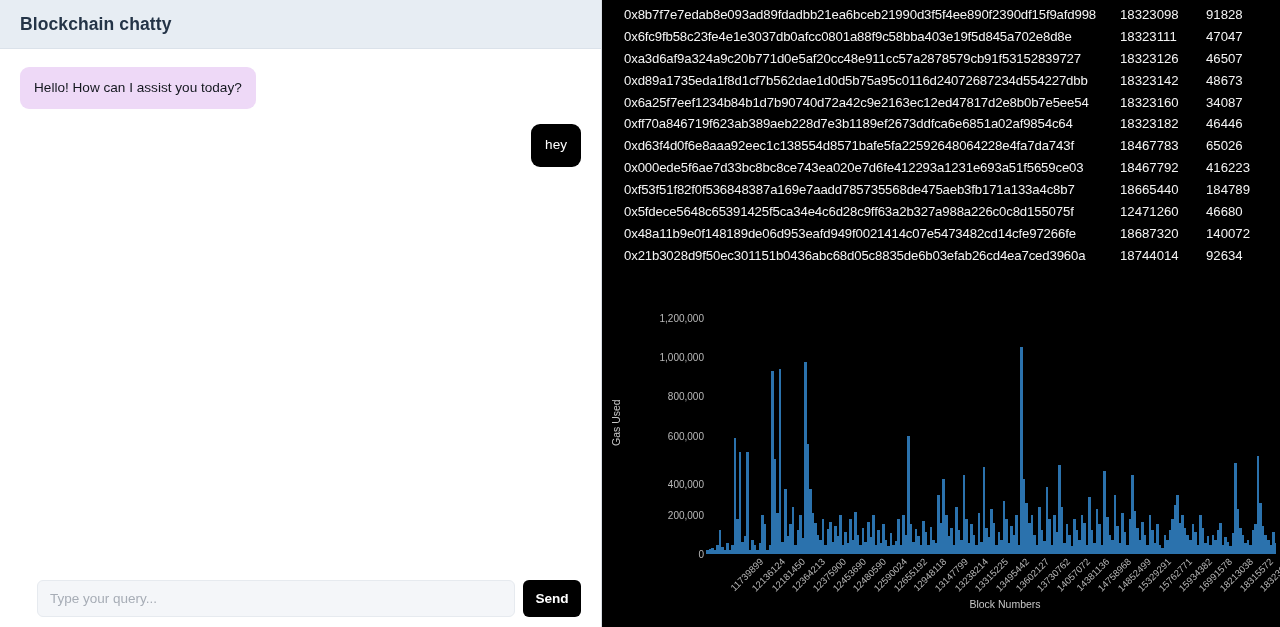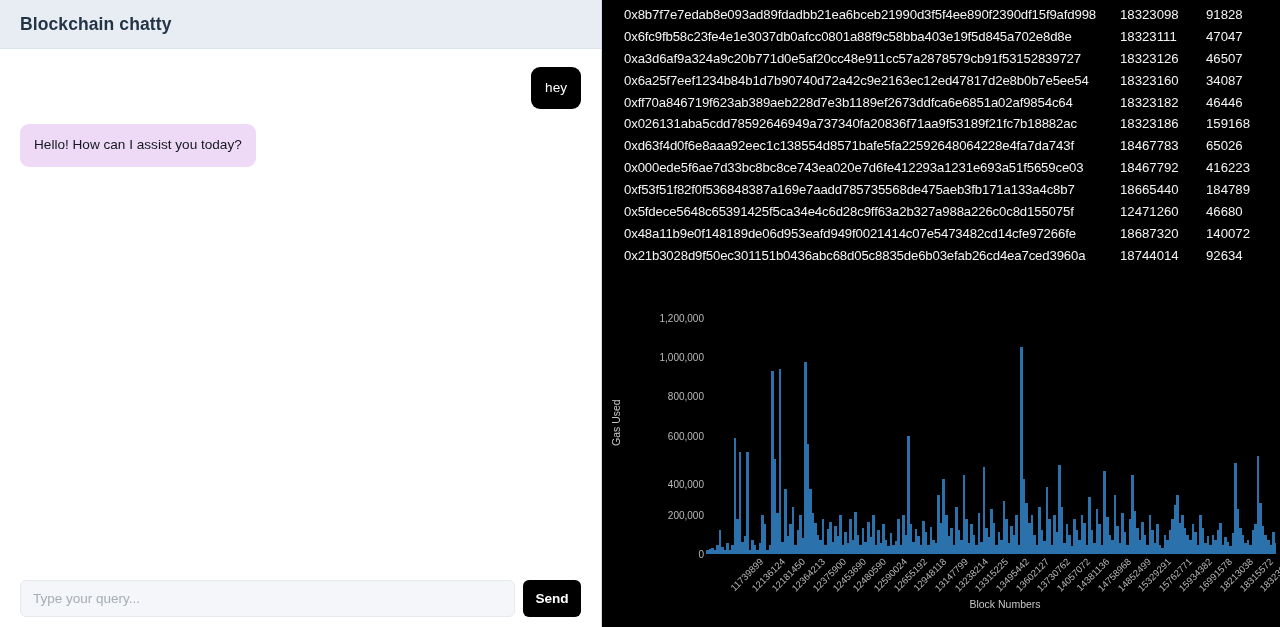--- a/index.html
+++ b/index.html
@@ -52,20 +52,21 @@
   }
   .bubble.user { background: #000000; color: #ffffff; }
   .bubble.assistant { background: #eed9f7; color: #14181f; }
 
   .composer {
     flex: 0 0 auto;
     height: 57px;
     padding: 0 20px;
     display: flex; align-items: center; gap: 8px;
     background: #ffffff;
+    margin-left: 17px;
   }
   .composer-input {
     flex: 1 1 auto; height: 37px;
     background: #f4f6f9;
     border: 1px solid #e6eaef;
     border-radius: 6px;
     padding: 0 12px;
     font-size: 13.5px;
     color: #20242b;
     font-family: "Liberation Sans", sans-serif;
@@ -198,25 +199,25 @@
 
 <div id="app">
 
   <div class="chat-panel">
 
     <div class="chat-header">
       <span class="chat-header-title">Blockchain chatty</span>
     </div>
 
     <div class="messages" id="messages">
+        <div class="msg-row assistant">
+          <div class="bubble assistant">Hello! How can I assist you today?</div>
+        </div>
         <div class="msg-row user">
           <div class="bubble user">hey</div>
-        </div>
-        <div class="msg-row assistant">
-          <div class="bubble assistant">Hello! How can I assist you today?</div>
         </div>
       </div>
 
     <div class="composer">
       <input class="composer-input" type="text" placeholder="Type your query..." value="" style="">
       <button class="send-button">Send</button>
     </div>
   </div>
 
   <div class="data-panel">
@@ -231,33 +232,33 @@
           <div class="tx-hash">0x6fc9fb58c23fe4e1e3037db0afcc0801a88f9c58bba403e19f5d845a702e8d8e</div>
           <div class="tx-block">18323111</div>
           <div class="tx-gas">47047</div>
         </div>
         <div class="tx-row">
           <div class="tx-hash">0xa3d6af9a324a9c20b771d0e5af20cc48e911cc57a2878579cb91f53152839727</div>
           <div class="tx-block">18323126</div>
           <div class="tx-gas">46507</div>
         </div>
         <div class="tx-row">
+          <div class="tx-hash">0xd89a1735eda1f8d1cf7b562dae1d0d5b75a95c0116d24072687234d554227dbb</div>
+          <div class="tx-block">18323142</div>
+          <div class="tx-gas">48673</div>
+        </div>
+        <div class="tx-row">
           <div class="tx-hash">0x6a25f7eef1234b84b1d7b90740d72a42c9e2163ec12ed47817d2e8b0b7e5ee54</div>
           <div class="tx-block">18323160</div>
           <div class="tx-gas">34087</div>
         </div>
         <div class="tx-row">
           <div class="tx-hash">0xff70a846719f623ab389aeb228d7e3b1189ef2673ddfca6e6851a02af9854c64</div>
           <div class="tx-block">18323182</div>
           <div class="tx-gas">46446</div>
-        </div>
-        <div class="tx-row">
-          <div class="tx-hash">0x026131aba5cdd78592646949a737340fa20836f71aa9f53189f21fc7b18882ac</div>
-          <div class="tx-block">18323186</div>
-          <div class="tx-gas">159168</div>
         </div>
         <div class="tx-row">
           <div class="tx-hash">0xd63f4d0f6e8aaa92eec1c138554d8571bafe5fa22592648064228e4fa7da743f</div>
           <div class="tx-block">18467783</div>
           <div class="tx-gas">65026</div>
         </div>
         <div class="tx-row">
           <div class="tx-hash">0x000ede5f6ae7d33bc8bc8ce743ea020e7d6fe412293a1231e693a51f5659ce03</div>
           <div class="tx-block">18467792</div>
           <div class="tx-gas">416223</div>

